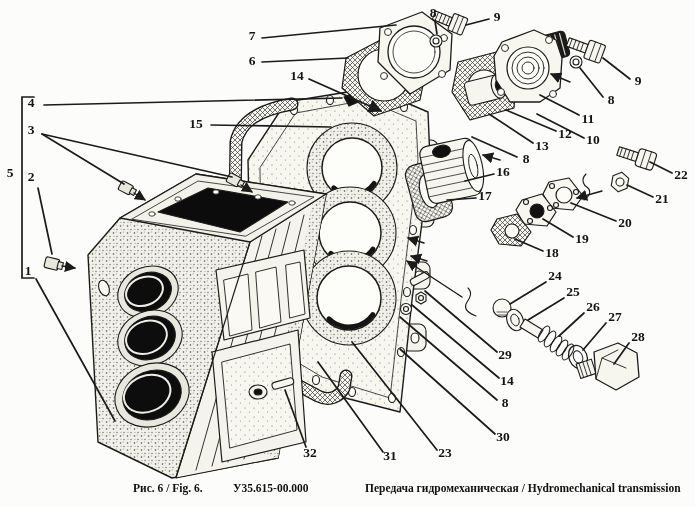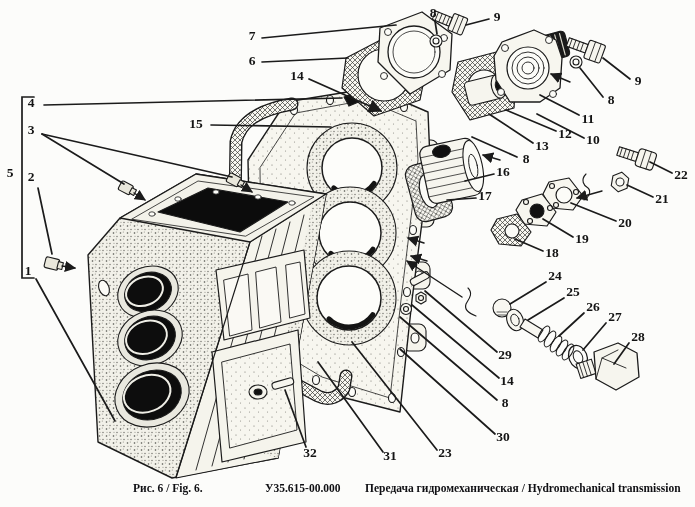--- a/index.html
+++ b/index.html
@@ -1,21 +1,21 @@
 <!DOCTYPE html>
 <html><head>
 <meta charset="utf-8">
 <style>
   html,body{margin:0;padding:0;background:#e9e9e6;}
   .stage{position:relative;width:695px;height:507px;background:#fcfcfa;overflow:hidden;
          font-family:"Liberation Serif",serif;}
   .stage svg{position:absolute;left:0;top:0;}
   .caption span{position:absolute;top:482px;font-weight:bold;font-size:11.5px;color:#101014;white-space:nowrap;text-align:right;}
   #cap-fig{left:133px;}
-  #cap-num{left:233px;margin-left:32px;}
+  #cap-num{left:233px;}
   #cap-title{left:365px;font-family:Liberation Serif, serif;}
   .callout-text{font-family:"Liberation Serif",serif;font-weight:bold;font-size:13.5px;}
 </style>
 </head>
 <body>
 
 <div class="stage">
 
 <svg id="svg" width="695" height="507" viewBox="0 0 695 507">
   <defs>

